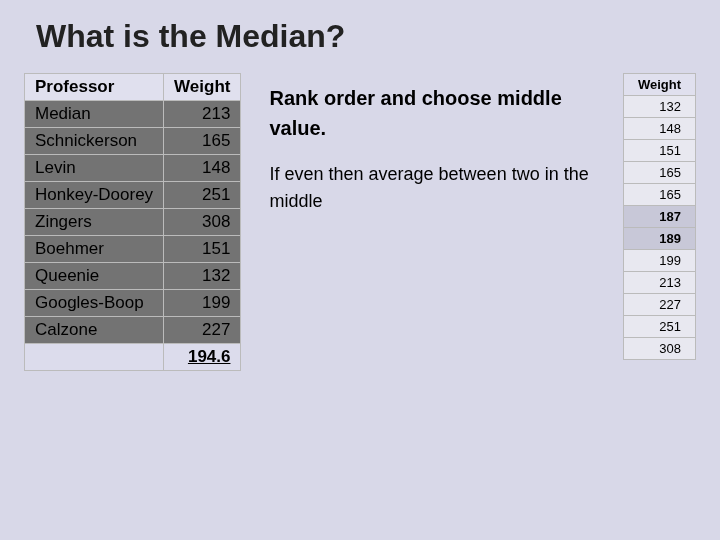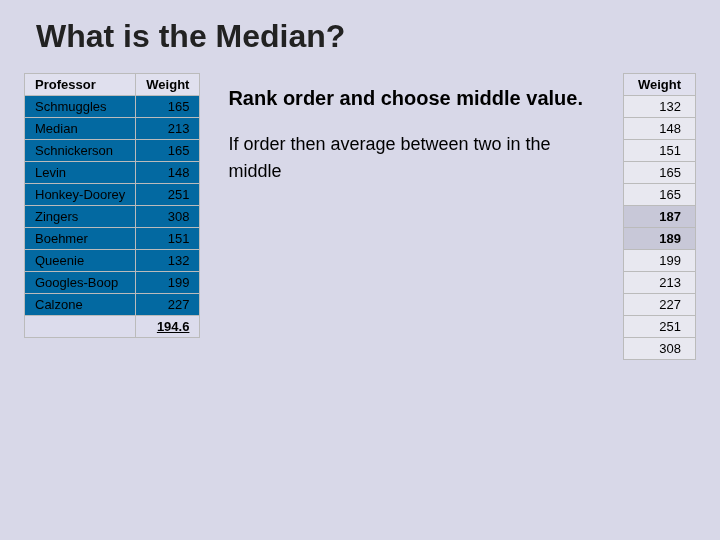--- a/index.html
+++ b/index.html
@@ -34,22 +34,22 @@
       align-items: flex-start;
     }
 
     
     .left-table-wrap {
       flex: 0 0 auto;
     }
 
     table.data-table {
       border-collapse: collapse;
-      background: #0369a1;
-      font-size: 13px;
+      background: #737373;
+      font-size: 17px;
     }
 
     table.data-table th, table.data-table td {
       border: 1px solid #bbb;
       padding: 3px 10px;
     }
 
     table.data-table th {
       background: #e0e0ee;
       font-weight: bold;
@@ -124,24 +124,20 @@
 
     <div class="left-table-wrap">
       <table class="data-table">
         <thead>
           <tr>
             <th>Professor</th>
             <th>Weight</th>
           </tr>
         </thead>
         <tbody id="left-table-body">
-        <tr>
-              <td>Schmuggles</td>
-              <td class="num">165</td>
-            </tr>
             <tr>
               <td>Median</td>
               <td class="num">213</td>
             </tr>
             <tr>
               <td>Schnickerson</td>
               <td class="num">165</td>
             </tr>
             <tr>
               <td>Levin</td>
@@ -174,21 +170,21 @@
             <tr>
               <td></td>
               <td class="num">194.6</td>
             </tr>
           </tbody>
       </table>
     </div>
 
     <div class="middle-text">
       <div class="block1">Rank order and choose middle value.</div>
-      <div class="block2">If order then average between two in the middle</div>
+      <div class="block2">If even then average between two in the middle</div>
     </div>
 
     <div class="right-table-wrap">
       <table class="right-table">
         <thead>
           <tr>
             <th>Weight</th>
           </tr>
         </thead>
         <tbody id="right-table-body">

